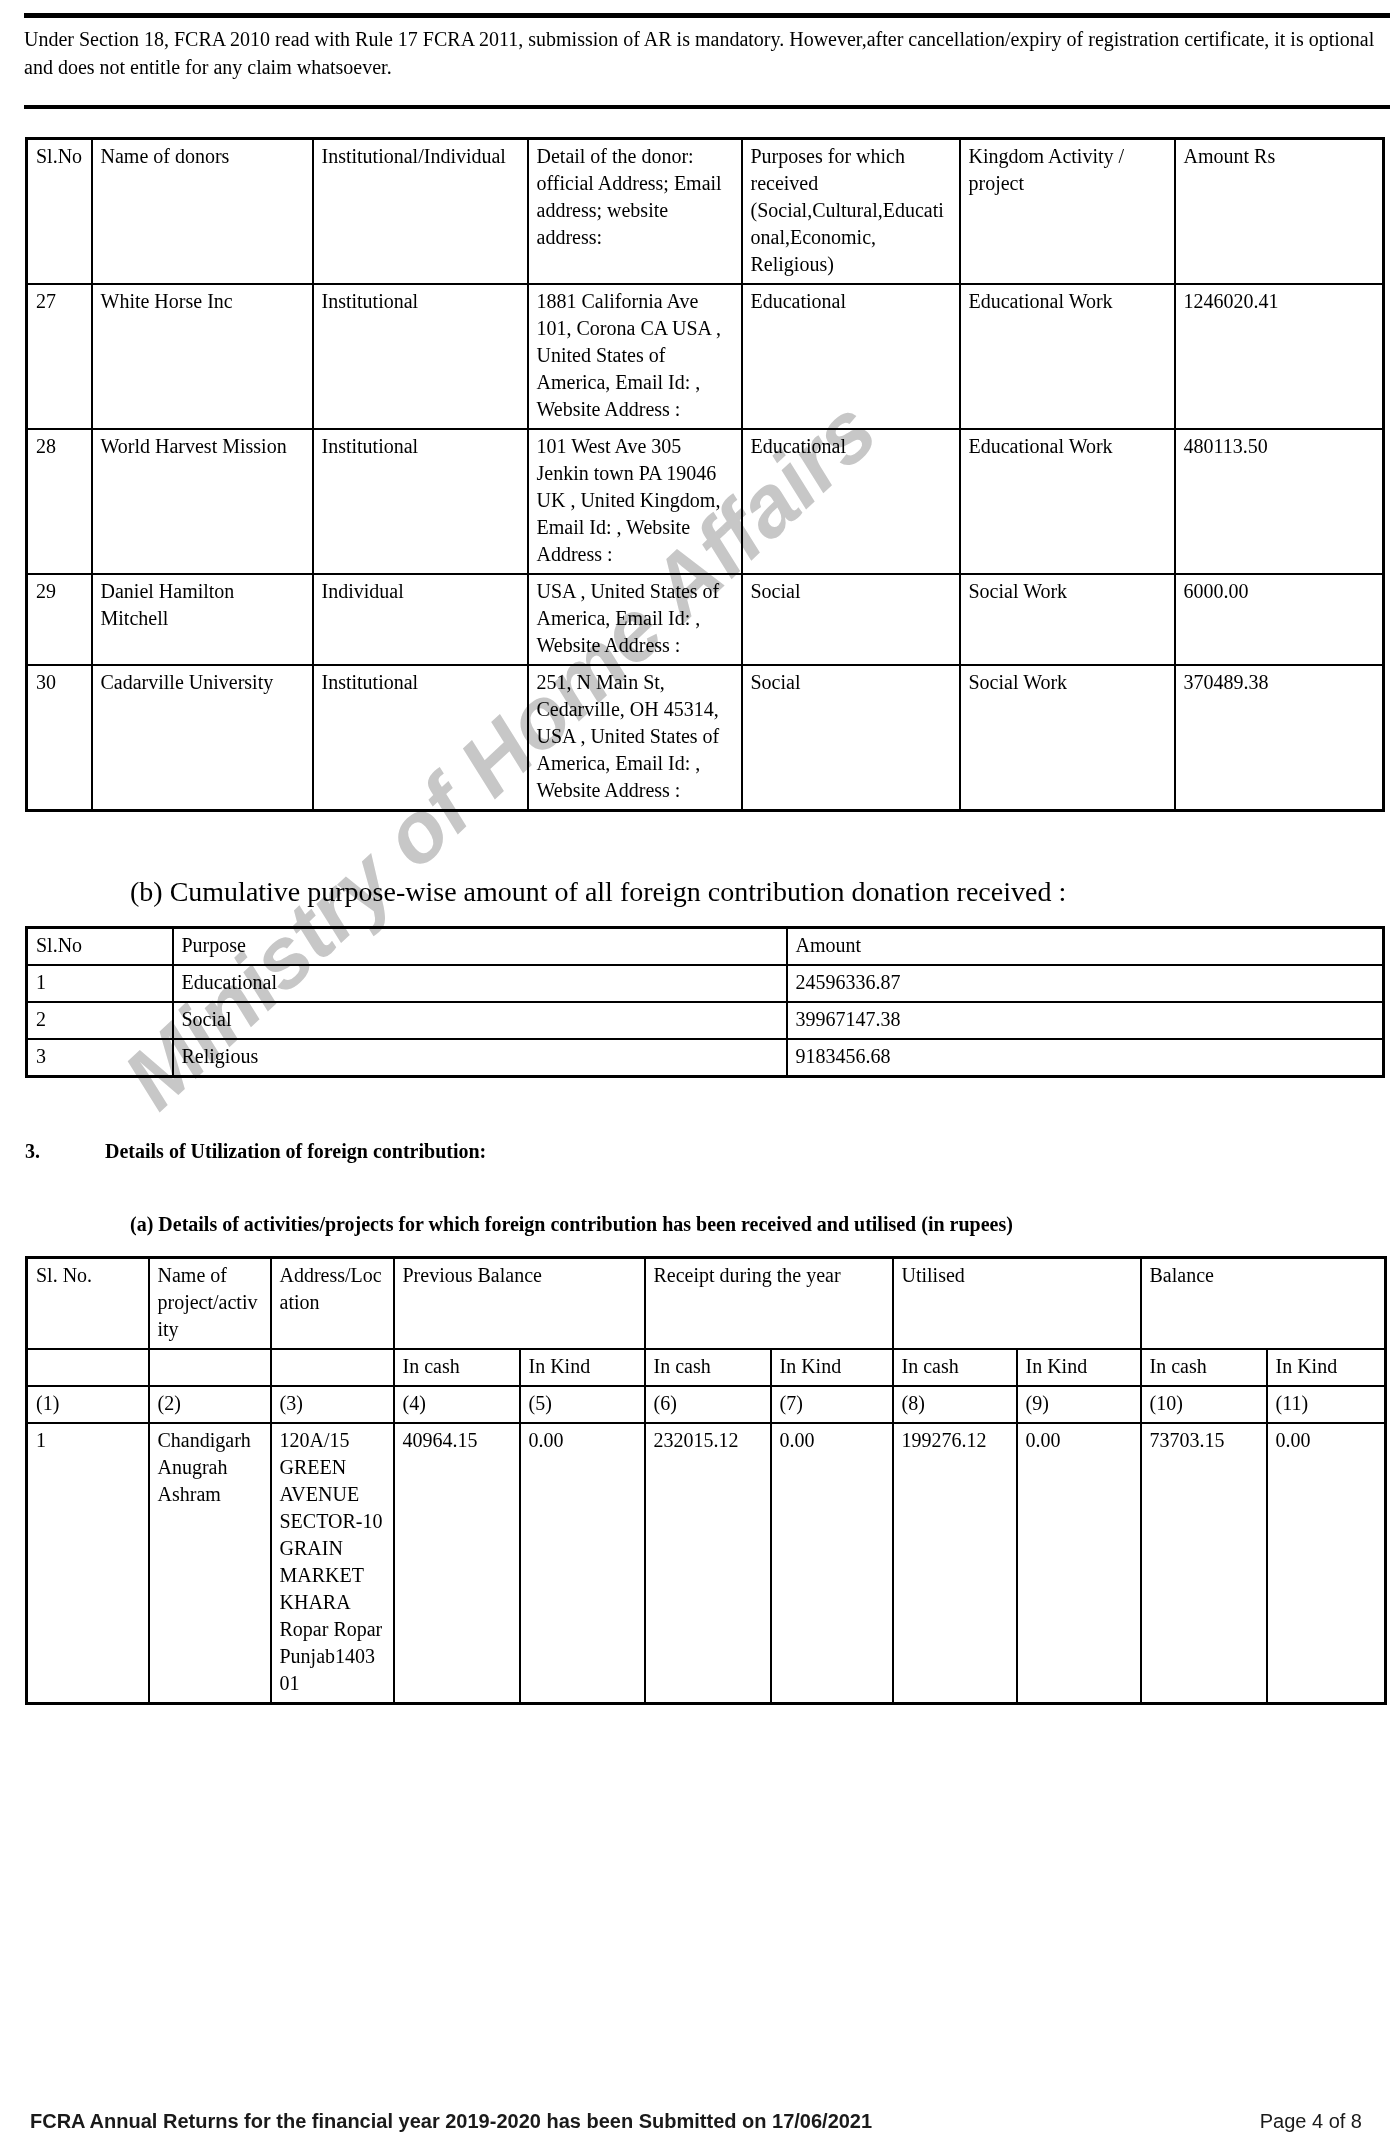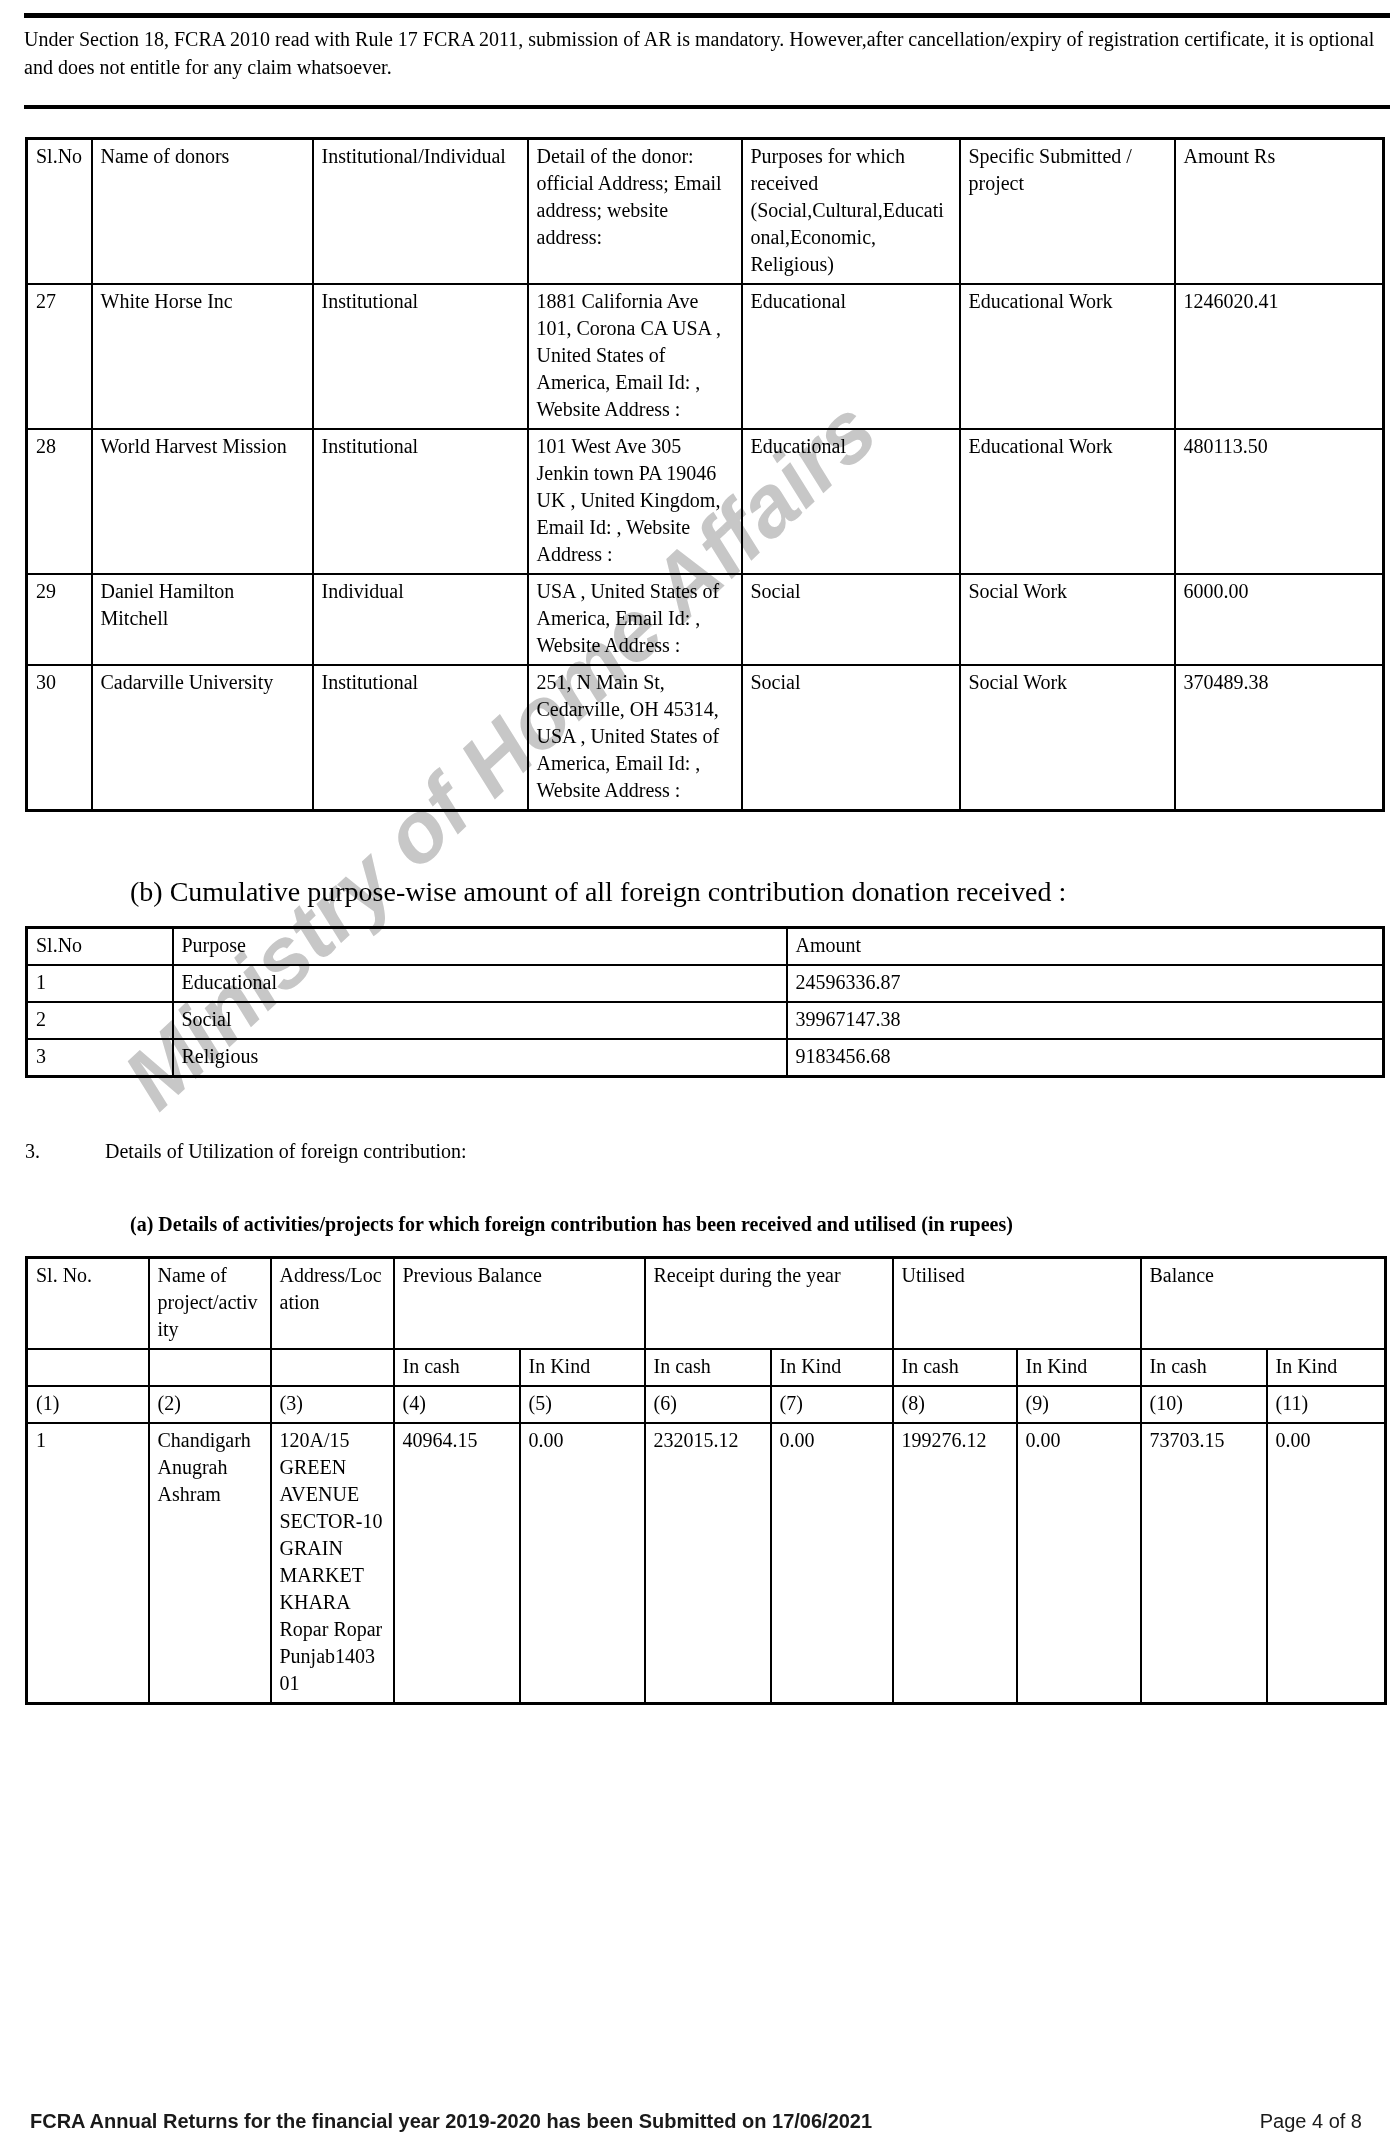--- a/index.html
+++ b/index.html
@@ -56,21 +56,21 @@
     line-height:1.35;
     overflow-wrap:break-word;
     word-wrap:break-word;
   }
 
   .donor-table { width:1360px; margin-top:28px; }
   .purpose-table { width:1360px; margin-top:18px; }
   .util-table { width:1362px; margin-top:20px; }
 
   .para-b { margin:64px 0 16px 105px; font-size:28px; }
-  .sec3 { margin:62px 0 0 0; font-size:20px; }
+  .sec3 { margin:62px 0 0 0; font-size:20px;font-weight:bold; }
   .sec3 .num { display:inline-block; width:80px; }
   .para-a { margin:50px 0 0 105px; font-size:20px;font-weight:bold; }
 
   .footer {
     position:absolute;
     left:0; bottom:12px;
     width:1400px;
     font-family:"Liberation Sans", sans-serif;
     font-size:20px;
     color:#1a1a1a;
@@ -100,21 +100,21 @@
           <col style="width:215px">
           <col>
       </colgroup>
       <tbody>
         <tr>
           <th>Sl.No</th>
           <th>Name of donors</th>
           <th>Institutional/Individual</th>
           <th>Detail of the donor: official Address; Email address; website address:</th>
           <th>Purposes for which received (Social,Cultural,Educational,Economic, Religious)</th>
-          <th>Specific Submitted / project</th>
+          <th>Kingdom Activity / project</th>
           <th>Amount Rs</th>
         </tr>
         <tr>
           <td>27</td>
           <td>White Horse Inc</td>
           <td>Institutional</td>
           <td>1881 California Ave 101, Corona CA USA , United States of America, Email Id: , Website Address :</td>
           <td>Educational</td>
           <td>Educational Work</td>
           <td>1246020.41</td>

